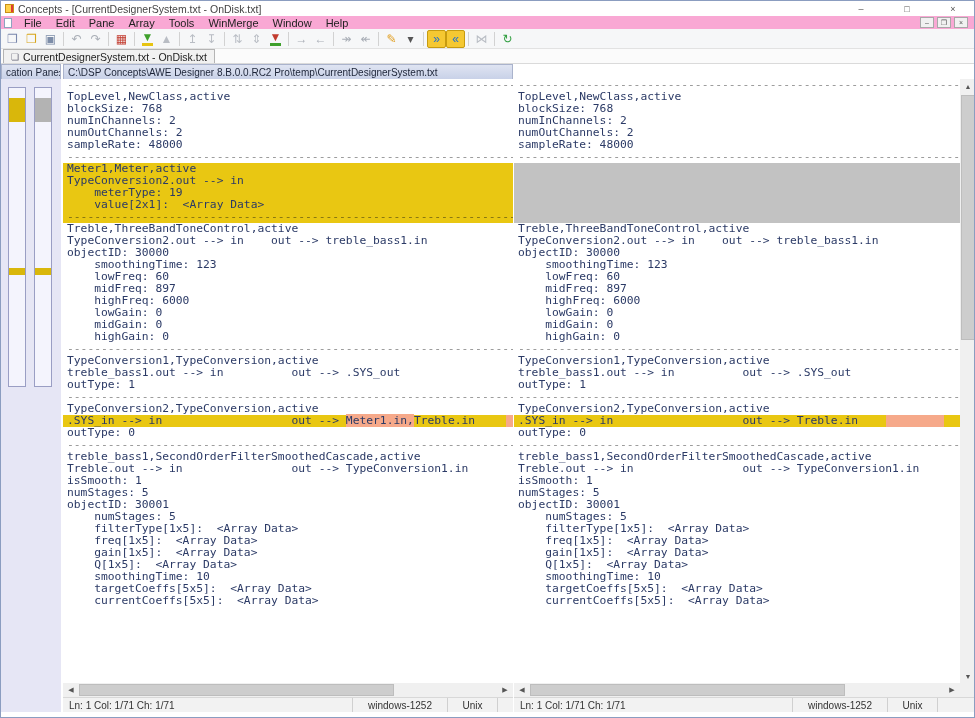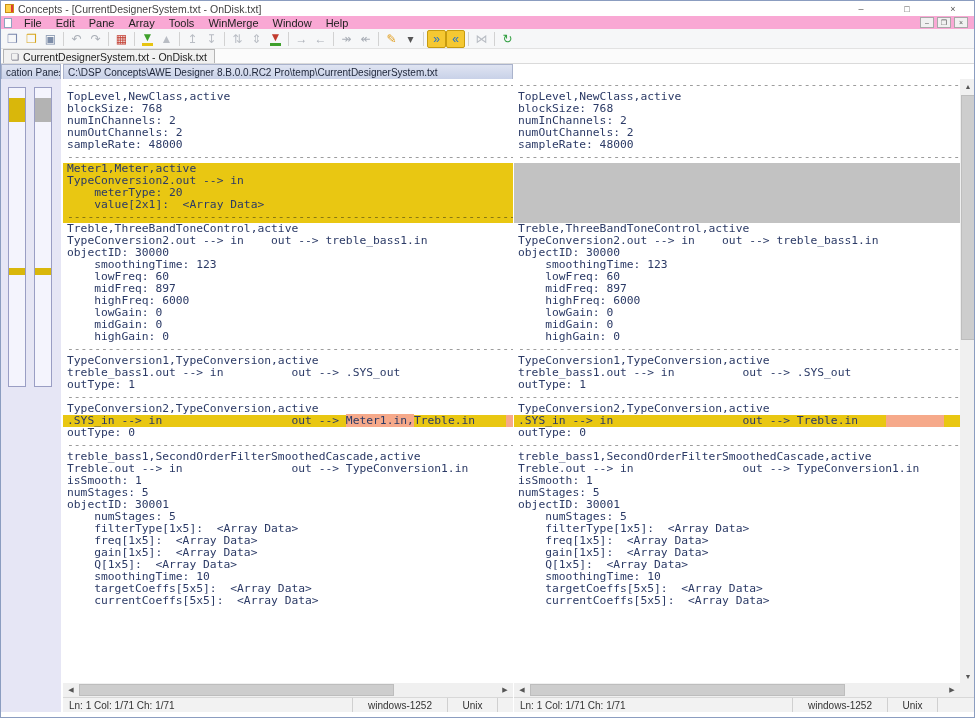--- a/index.html
+++ b/index.html
@@ -201,21 +201,21 @@
   <div class="editor" style="left:62px;width:450px" id="left-editor">
       <div class="line sep">-----------------------------------------------------------------------</div>
       <div class="line">TopLevel,NewClass,active</div>
       <div class="line">blockSize: 768</div>
       <div class="line">numInChannels: 2</div>
       <div class="line">numOutChannels: 2</div>
       <div class="line">sampleRate: 48000</div>
       <div class="line sep">-----------------------------------------------------------------------</div>
       <div class="line diff">Meter1,Meter,active</div>
       <div class="line diff">TypeConversion2.out --&gt; in</div>
-      <div class="line diff">    meterType: 20</div>
+      <div class="line diff">    meterType: 19</div>
       <div class="line diff">    value[2x1]:  &lt;Array Data&gt;</div>
       <div class="line diffsep">-----------------------------------------------------------------------</div>
       <div class="line">Treble,ThreeBandToneControl,active</div>
       <div class="line">TypeConversion2.out --&gt; in    out --&gt; treble_bass1.in</div>
       <div class="line">objectID: 30000</div>
       <div class="line">    smoothingTime: 123</div>
       <div class="line">    lowFreq: 60</div>
       <div class="line">    midFreq: 897</div>
       <div class="line">    highFreq: 6000</div>
       <div class="line">    lowGain: 0</div>

